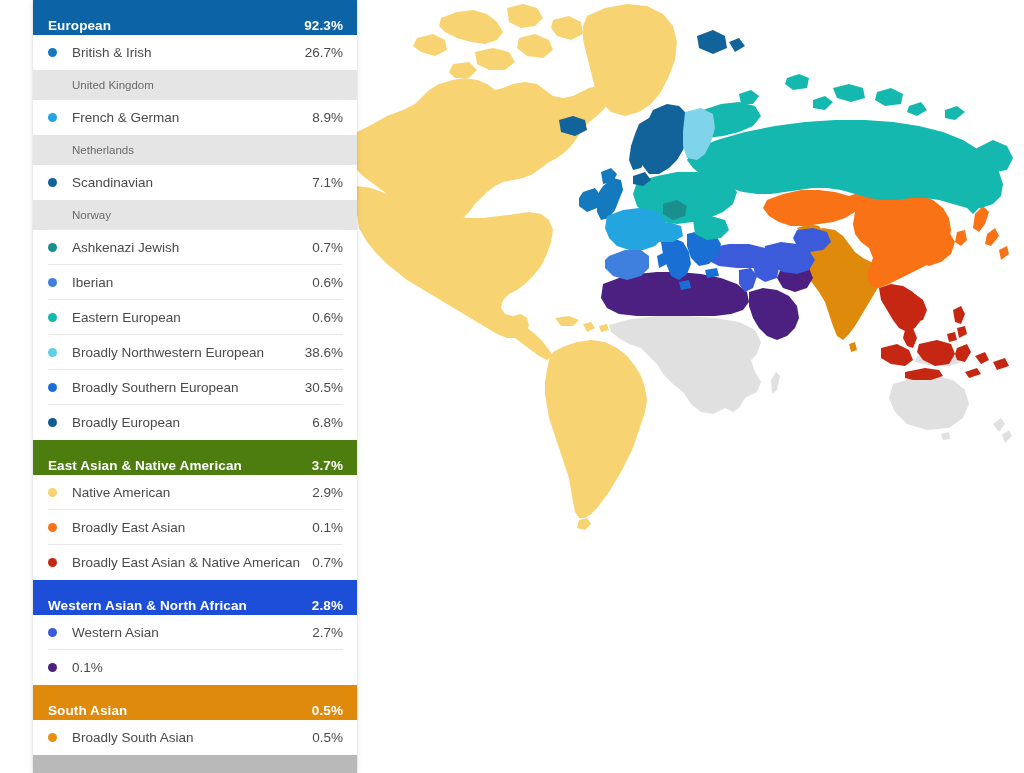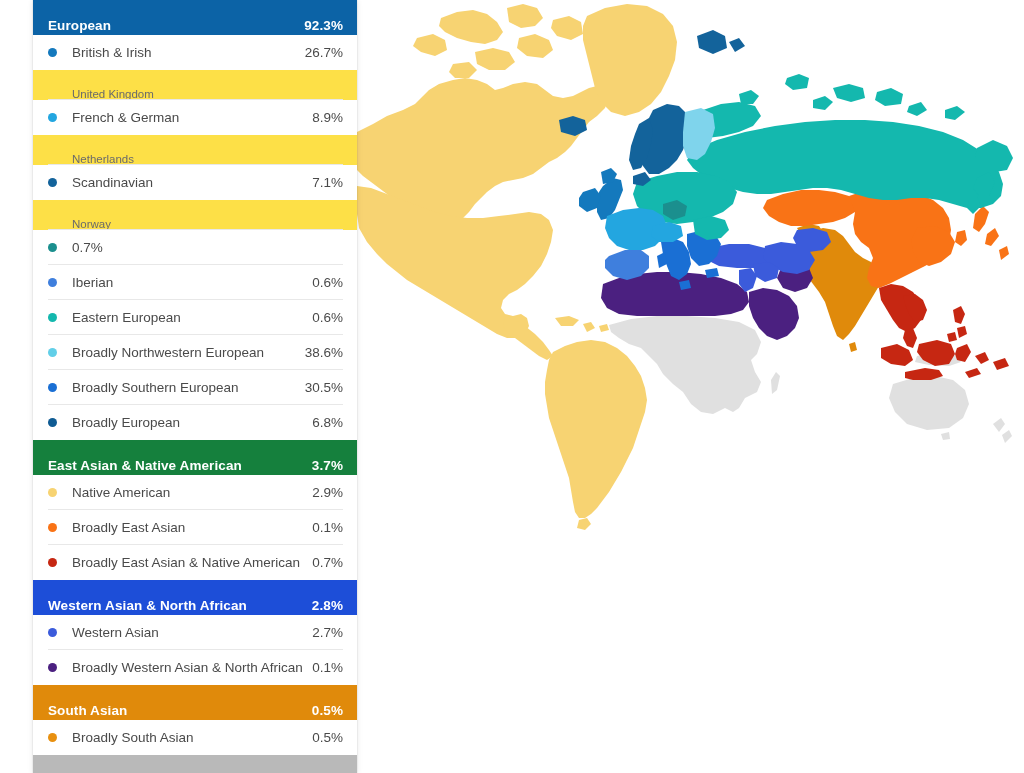--- a/index.html
+++ b/index.html
@@ -56,24 +56,24 @@
     overflow: hidden;
   }
   .pop-pct {
     font-size: 13.5px;
     color: #4a4a4a;
     white-space: nowrap;
   }
 
   .region-row {
     position: relative;
-    display: flex; align-items: flex-end;
+    display: flex; align-items: center;
     height: 30px;
     padding: 0 14px 0 39px;
-    background: #fde047;
+    background: #e5e5e5;
   }
   .region-row.has-rule::after {
     content: "";
     position: absolute; left: 15px; right: 14px; bottom: 0;
     height: 1px; background: #e8e8e8;
   }
   .region-name {
     font-size: 11.5px;
     color: #6b6b6b;
     white-space: nowrap;
@@ -402,20 +402,21 @@
         <div class="pop-row">
           <span class="dot" style="background: rgb(19, 99, 155);"></span>
           <span class="pop-name">Scandinavian</span>
           <span class="pop-pct">7.1%</span>
         </div>
         <div class="region-row has-rule">
           <span class="region-name">Norway</span>
         </div>
         <div class="pop-row has-rule">
           <span class="dot" style="background: rgb(27, 143, 142);"></span>
+          <span class="pop-name">Ashkenazi Jewish</span>
           <span class="pop-pct">0.7%</span>
         </div>
         <div class="pop-row has-rule">
           <span class="dot" style="background: rgb(63, 127, 221);"></span>
           <span class="pop-name">Iberian</span>
           <span class="pop-pct">0.6%</span>
         </div>
         <div class="pop-row has-rule">
           <span class="dot" style="background: rgb(20, 184, 174);"></span>
           <span class="pop-name">Eastern European</span>
@@ -429,21 +430,21 @@
         <div class="pop-row has-rule">
           <span class="dot" style="background: rgb(26, 111, 212);"></span>
           <span class="pop-name">Broadly Southern European</span>
           <span class="pop-pct">30.5%</span>
         </div>
         <div class="pop-row">
           <span class="dot" style="background: rgb(15, 91, 147);"></span>
           <span class="pop-name">Broadly European</span>
           <span class="pop-pct">6.8%</span>
         </div>
-        <div class="group-header" style="background: #15803d;">
+        <div class="group-header" style="background: #4d7c0f;">
           <span class="gh-name">East Asian &amp; Native American</span>
           <span class="gh-pct">3.7%</span>
         </div>
         <div class="pop-row has-rule">
           <span class="dot" style="background: rgb(247, 211, 114);"></span>
           <span class="pop-name">Native American</span>
           <span class="pop-pct">2.9%</span>
         </div>
         <div class="pop-row has-rule">
           <span class="dot" style="background: rgb(249, 115, 22);"></span>
@@ -459,21 +460,20 @@
           <span class="gh-name">Western Asian &amp; North African</span>
           <span class="gh-pct">2.8%</span>
         </div>
         <div class="pop-row has-rule">
           <span class="dot" style="background: rgb(59, 91, 219);"></span>
           <span class="pop-name">Western Asian</span>
           <span class="pop-pct">2.7%</span>
         </div>
         <div class="pop-row">
           <span class="dot" style="background: rgb(75, 32, 128);"></span>
-          <span class="pop-name">Broadly Western Asian &amp; North African</span>
           <span class="pop-pct">0.1%</span>
         </div>
         <div class="group-header" style="background: rgb(224, 138, 11);">
           <span class="gh-name">South Asian</span>
           <span class="gh-pct">0.5%</span>
         </div>
         <div class="pop-row">
           <span class="dot" style="background: rgb(232, 144, 16);"></span>
           <span class="pop-name">Broadly South Asian</span>
           <span class="pop-pct">0.5%</span>

